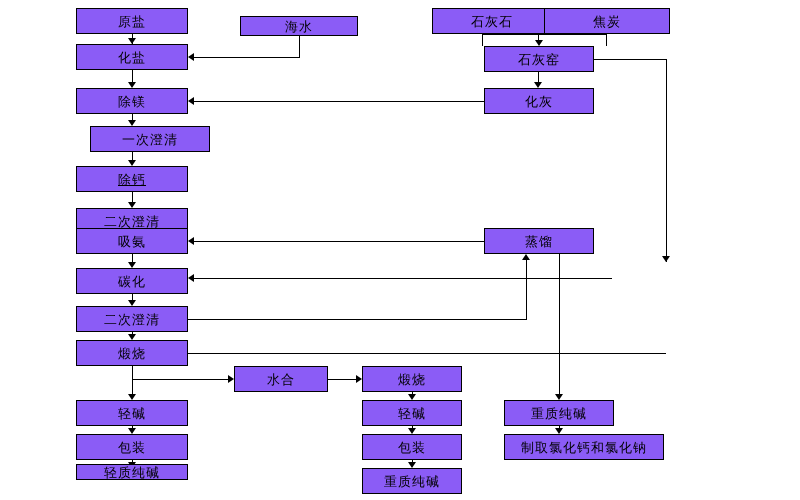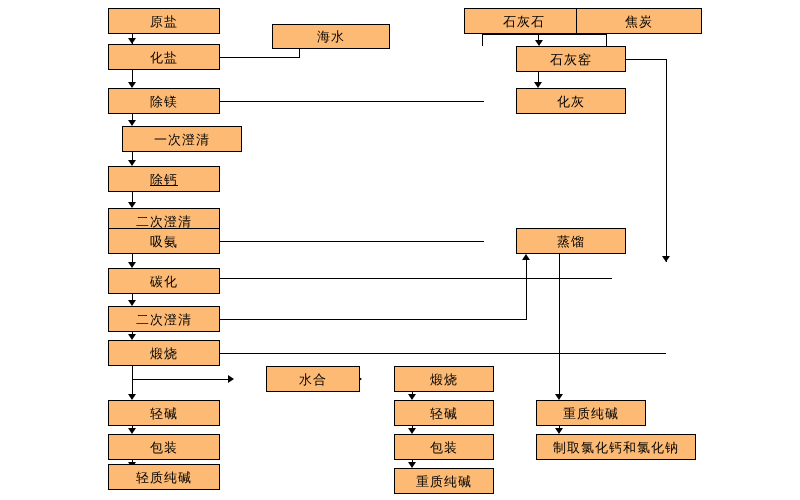--- a/index.html
+++ b/index.html
@@ -12,31 +12,30 @@
     width: 800px;
     height: 500px;
     background: #ffffff;
     font-family: "Liberation Sans", sans-serif;
     overflow: hidden;
   }
   .node {
     position: absolute;
     box-sizing: border-box;
     border: 1px solid #000000;
-    background: #fdba74;
+    background: #8b5cf6;
     color: #000000;
     display: flex;
     align-items: center;
     justify-content: center;
     font-size: 13px;
     line-height: 1;
     letter-spacing: 1px;
     white-space: nowrap;
     z-index: 3;
-    margin-left: 32px;
   }
   .edge {
     position: absolute;
     background: #000000;
     z-index: 1;
   }
   .edge.h { height: 1px; }
   .edge.v { width: 1px; }
   .arrow {
     position: absolute;
@@ -66,21 +65,21 @@
   }
 </style>
 </head>
 <body>
 
 <div id="canvas">
 
   <div class="node" style="left:76px;  top:8px;   width:112px; height:26px;">
       <span>原盐</span>
     </div>
-  <div class="node" style="left:240px; top:24px;   width:118px; height:25px;">
+  <div class="node" style="left:240px; top:16px;   width:118px; height:20px;">
       <span>海水</span>
     </div>
   <div class="node" style="left:432px; top:8px;   width:120px; height:26px;">
       <span>石灰石</span>
     </div>
   <div class="node" style="left:544px; top:8px;   width:126px; height:26px;">
       <span>焦炭</span>
     </div>
 
   <div class="node" style="left:76px;  top:44px;  width:112px; height:26px;">
@@ -144,21 +143,21 @@
   <div class="node" style="left:76px;  top:434px; width:112px; height:26px;">
       <span>包装</span>
     </div>
   <div class="node" style="left:362px; top:434px; width:100px; height:26px;">
       <span>包装</span>
     </div>
   <div class="node" style="left:504px; top:434px; width:160px; height:26px;">
       <span>制取氯化钙和氯化钠</span>
     </div>
 
-  <div class="node" style="left:76px;  top:464px; width:112px; height:26px;">
+  <div class="node" style="left:76px;  top:464px; width:112px; height:16px;">
       <span>轻质纯碱</span>
     </div>
   <div class="node" style="left:362px; top:468px; width:100px; height:26px;">
       <span>重质纯碱</span>
     </div>
 
   <div class="edge v" style="left:132px; top:34px;  height:10px;"></div>
   <div class="arrow down" style="left:128px; top:38px;"></div>
 
   <div class="edge v" style="left:299px; top:34px;  height:23px;"></div>

